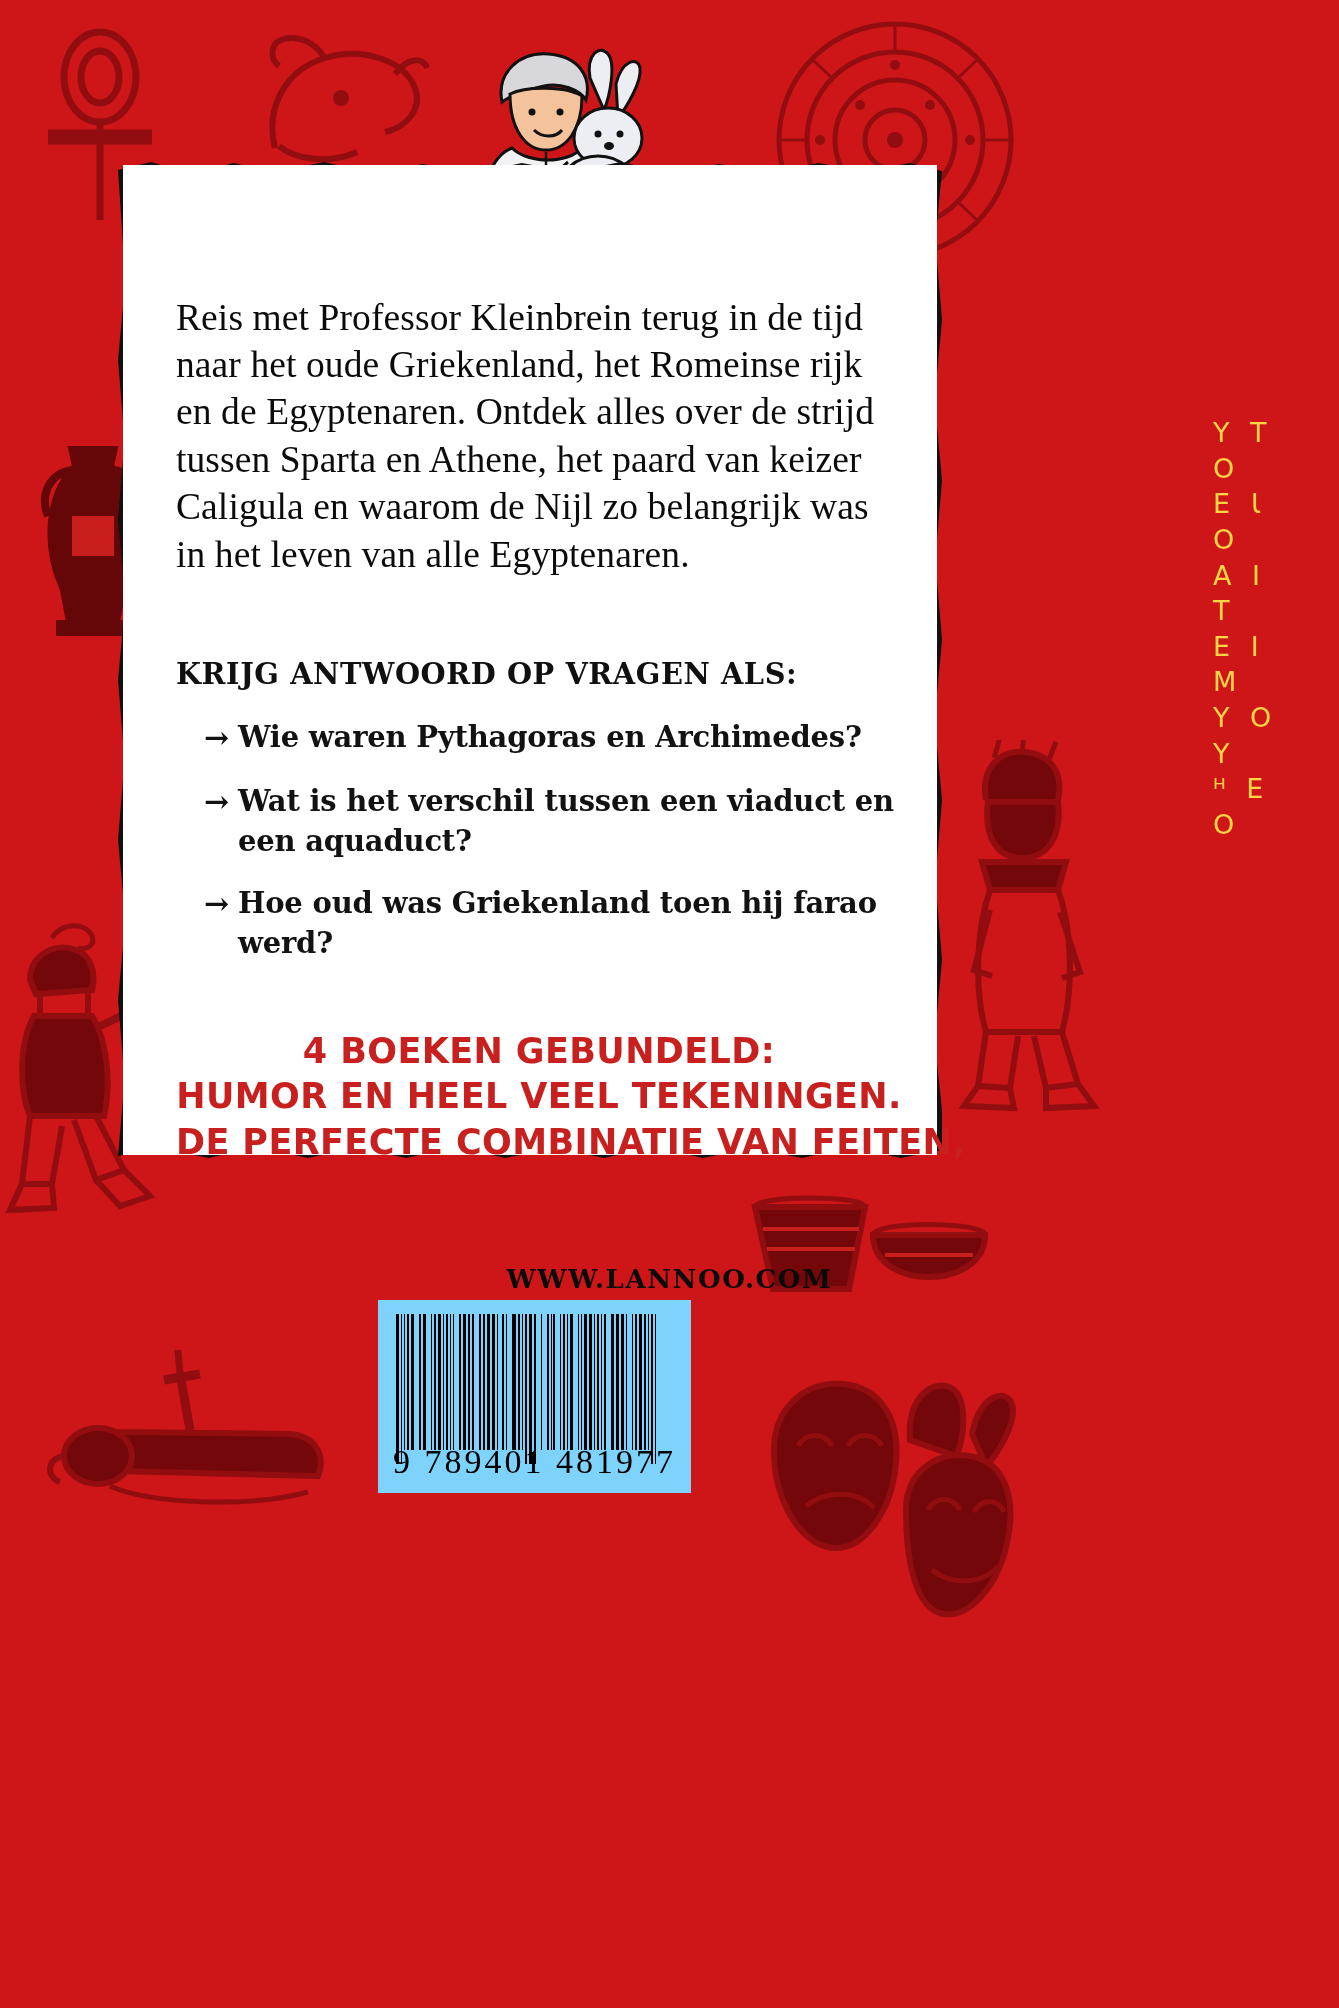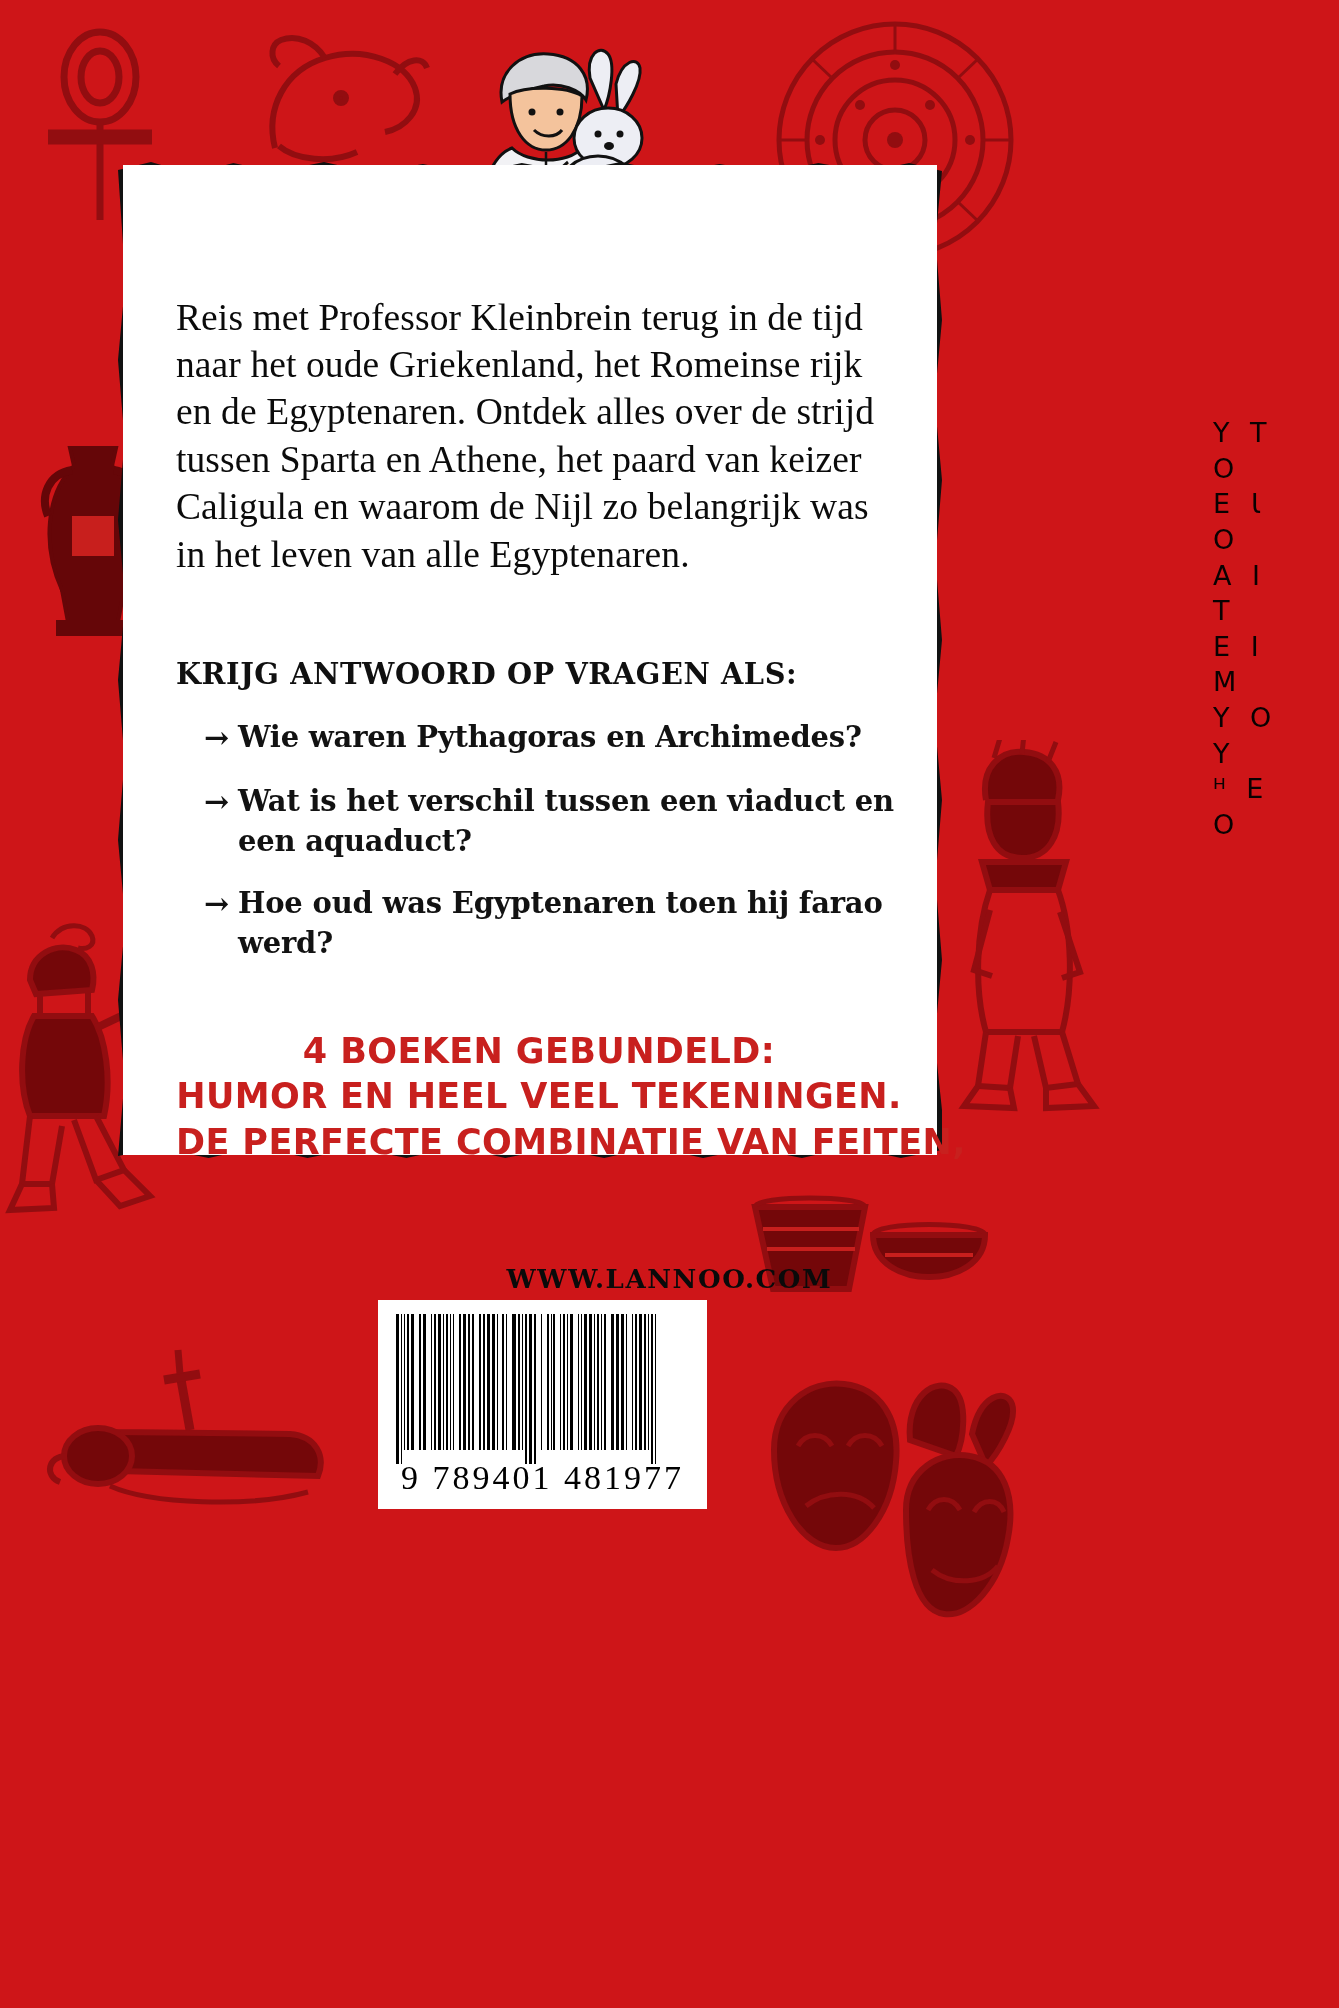--- a/index.html
+++ b/index.html
@@ -27,21 +27,21 @@
     opacity: 0.92;
   }
   .deco svg { display: block; }
 
   
   .greek-col {
     position: absolute;
     right: 36px;
     top: 415px;
     width: 90px;
-    color: #000000;
+    color: #fde047;
     font-family: "DejaVu Sans", sans-serif;
     font-size: 27px;
     letter-spacing: 6px;
     line-height: 1.32;
     text-align: left;
     opacity: .95;
   }
 
   
   .panel-wrap {
@@ -171,22 +171,22 @@
     color: #0a0a0a;
   }
 
   
   .barcode-box {
     position: absolute;
     left: 378px;
     top: 1300px;
     width: 297px;
     height: 177px;
-    background: #ffffff;
-    padding: 16px;
+    background: #7dd3fc;
+    padding: 8px;
   }
   .bars {
     position: absolute;
     left: 18px;
     top: 14px;
     width: 262px;
     height: 150px;
     display: flex;
     align-items: flex-start;
   }
@@ -384,21 +384,21 @@
         <li class="qa-item">
           <span class="qa-arrow">→</span>
           <span class="qa-text">Wie waren Pythagoras en Archimedes?</span>
         </li>
         <li class="qa-item">
           <span class="qa-arrow">→</span>
           <span class="qa-text">Wat is het verschil tussen een viaduct en een aquaduct?</span>
         </li>
         <li class="qa-item">
           <span class="qa-arrow">→</span>
-          <span class="qa-text">Hoe oud was Egyptenaren toen hij farao werd?</span>
+          <span class="qa-text">Hoe oud was Griekenland toen hij farao werd?</span>
         </li>
       </ul>
 
       <div class="promo">
         <div>4 BOEKEN GEBUNDELD:</div>
         <div>HUMOR EN HEEL VEEL TEKENINGEN.</div>
         <div>DE PERFECTE COMBINATIE VAN FEITEN,</div>
       </div>
 
     </div>

